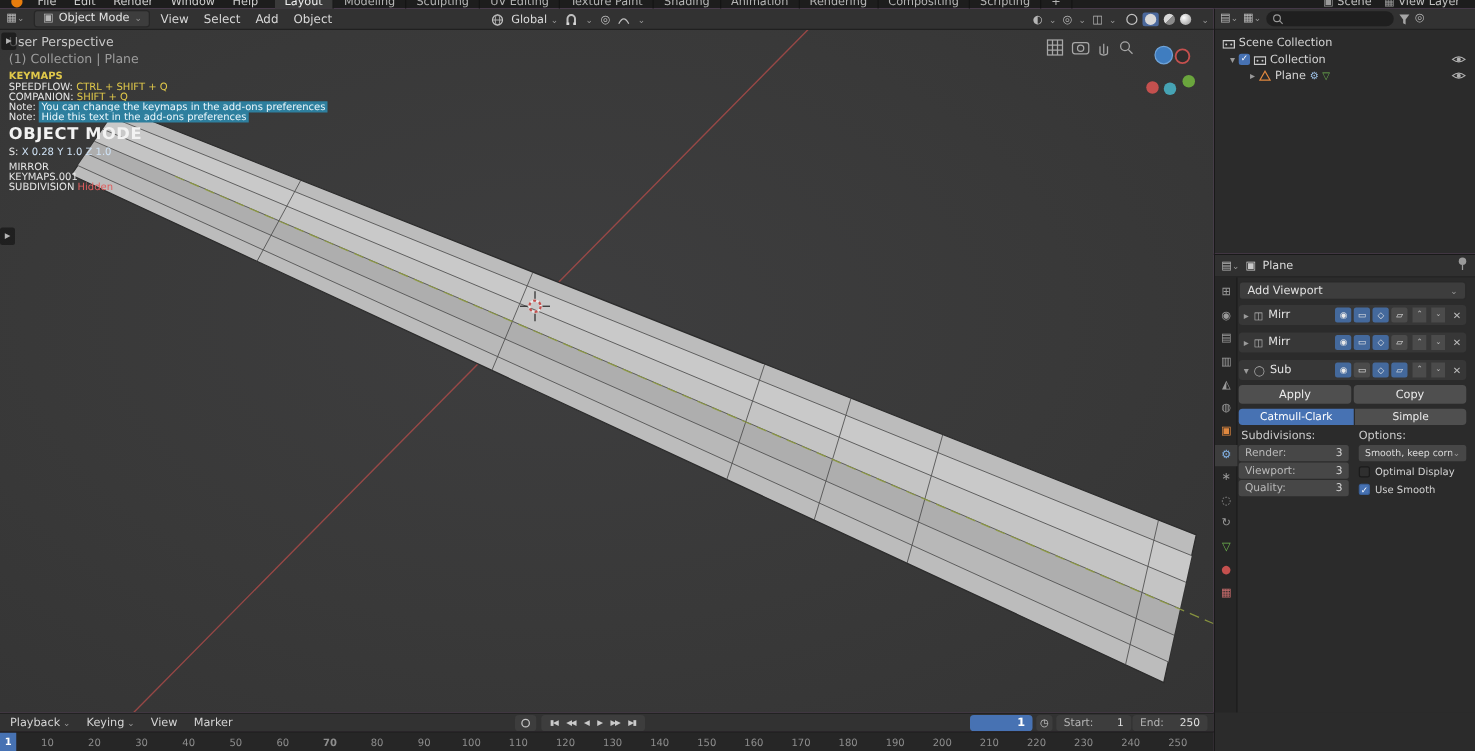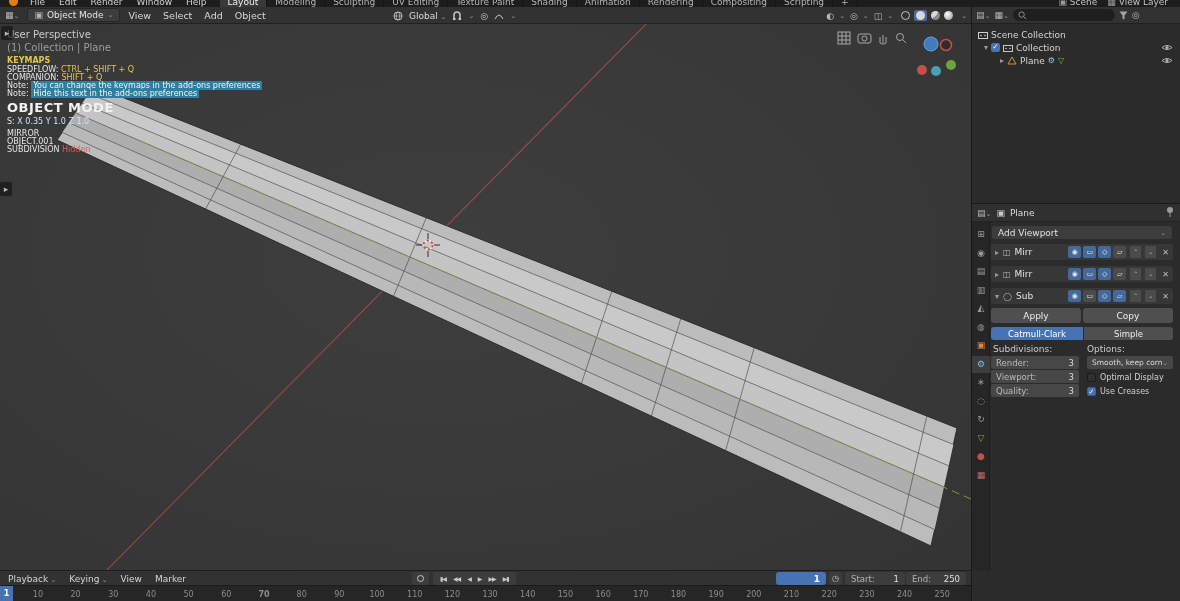--- a/index.html
+++ b/index.html
@@ -249,23 +249,23 @@
 
     <div class="vp-ov">
       <div class="ovl ov-big" style="top:5px">User Perspective</div>
       <div class="ovl ov-big ov-dim" style="top:18px">(1) Collection | Plane</div>
       <div class="ovl ov-sm yellow" style="top:32px;font-weight:bold">KEYMAPS</div>
       <div class="ovl ov-sm" style="top:41px"><span>SPEEDFLOW:</span> <span class="yellow">CTRL + SHIFT + Q</span></div>
       <div class="ovl ov-sm" style="top:49px"><span>COMPANION:</span> <span class="yellow">SHIFT + Q</span></div>
       <div class="ovl ov-sm" style="top:57px"><span>Note:</span> <span class="note-hl">You can change the keymaps in the add-ons preferences</span></div>
       <div class="ovl ov-sm" style="top:65px"><span>Note:</span> <span class="note-hl">Hide this text in the add-ons preferences</span></div>
       <div class="ovl ov-banner" style="top:76px">OBJECT MODE</div>
-      <div class="ovl ov-sm" style="top:93px"><span>S:</span> <span class="ov-val">X 0.35</span> <span class="ov-val">Y 1.0</span> <span class="ov-val">Z 1.0</span></div>
+      <div class="ovl ov-sm" style="top:93px"><span>S:</span> <span class="ov-val">X 0.28</span> <span class="ov-val">Y 1.0</span> <span class="ov-val">Z 1.0</span></div>
       <div class="ovl ov-sm" style="top:105px">MIRROR</div>
-      <div class="ovl ov-sm" style="top:113px">OBJECT.001</div>
+      <div class="ovl ov-sm" style="top:113px">KEYMAPS.001</div>
       <div class="ovl ov-sm" style="top:121px"><span>SUBDIVISION</span> <span class="red-txt">Hidden</span></div>
     </div>
 
     <div class="corner-tab" style="left:1px;top:2px">
         <span class="ic">▸</span>
       </div>
     <div class="corner-tab" style="left:0;top:158px">
         <span class="ic">▸</span>
       </div>
   </div>
@@ -425,21 +425,21 @@
     <div class="prow numf" style="left:115px;top:152px;width:86px;height:13px;font-size:7.5px">
       <span style="overflow:hidden;white-space:nowrap">Smooth, keep corn...</span>
         <span class="ic caret">⌄</span>
     </div>
     <div class="cbrow" style="left:115px;top:169px">
       <span class="cb"></span>
       <span>Optimal Display</span>
     </div>
     <div class="cbrow" style="left:115px;top:183px">
       <span class="cb checked"><span class="ic">✓</span></span>
-      <span>Use Creases</span>
+      <span>Use Smooth</span>
     </div>
   </div>
 
   <div id="timeline" class="region">
     <div id="tl-menus">
         <span class="tl-menu">Playback<span class="caret"> ⌄</span></span>
         <span class="tl-menu">Keying<span class="caret"> ⌄</span></span>
         <span class="tl-menu">View</span>
         <span class="tl-menu">Marker</span>
       </div>

